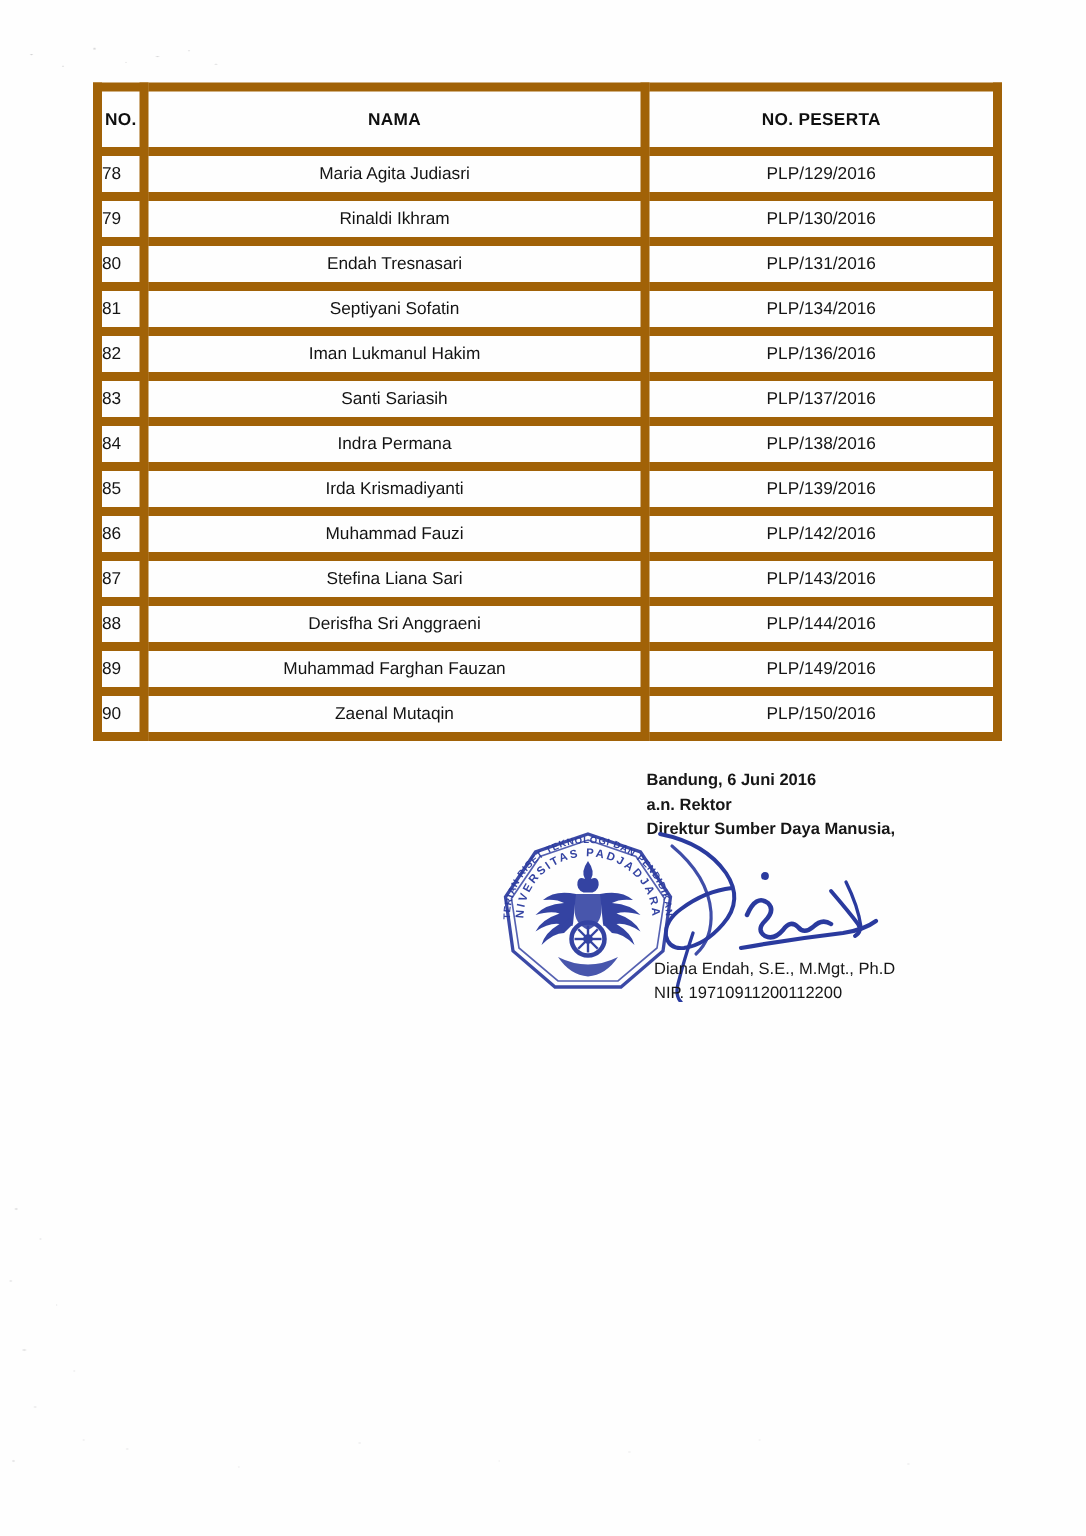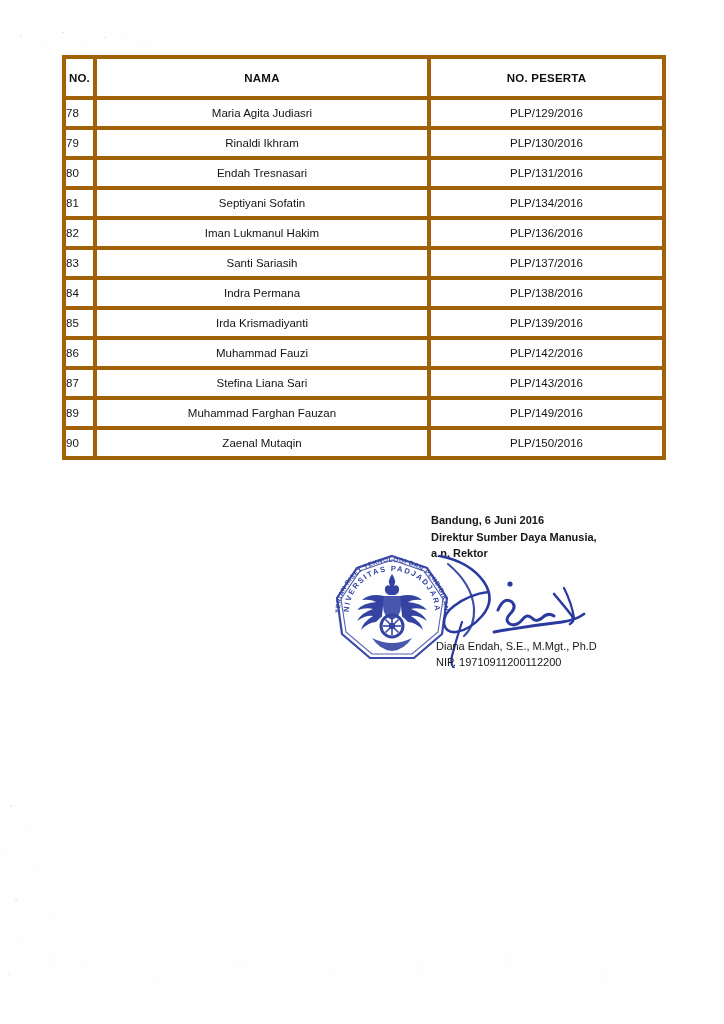--- a/index.html
+++ b/index.html
@@ -69,21 +69,21 @@
   #participant-table {
     position: absolute;
     left: 62px;
     top: 55px;
     width: 600px;
     border-collapse: collapse;
     table-layout: fixed;
   }
   #participant-table th,
   #participant-table td {
-    border: 4px solid #a16207;
+    border: 6px solid #a16207;
     padding: 0;
     vertical-align: middle;
     background: transparent;
   }
   .col-no    { width: 31px; }
   .col-nama  { width: 334px; }
   .col-nomor { width: 235px; }
 
   thead th {
     height: 37px;
@@ -226,20 +226,25 @@
           <td class="cell-no">86</td>
           <td class="cell-nama">Muhammad Fauzi</td>
           <td class="cell-nomor">PLP/142/2016</td>
         </tr>
         <tr>
           <td class="cell-no">87</td>
           <td class="cell-nama">Stefina Liana Sari</td>
           <td class="cell-nomor">PLP/143/2016</td>
         </tr>
         <tr>
+          <td class="cell-no">88</td>
+          <td class="cell-nama">Derisfha Sri Anggraeni</td>
+          <td class="cell-nomor">PLP/144/2016</td>
+        </tr>
+        <tr>
           <td class="cell-no">89</td>
           <td class="cell-nama">Muhammad Farghan Fauzan</td>
           <td class="cell-nomor">PLP/149/2016</td>
         </tr>
         <tr>
           <td class="cell-no">90</td>
           <td class="cell-nama">Zaenal Mutaqin</td>
           <td class="cell-nomor">PLP/150/2016</td>
         </tr>
       </tbody>
@@ -285,22 +290,22 @@
 
         <path d="M50,92 q20,10 40,0 q-8,12 -20,13 q-12,-1 -20,-13 z" opacity=".9"></path>
         <path d="M58,66 q-6,4 -6,10 q4,-5 8,-5 z"></path>
         <path d="M82,66 q6,4 6,10 q-4,-5 -8,-5 z"></path>
       </g>
     </svg>
   </div>
 
   <div id="signature-block">
     <div class="sig-line">Bandung, 6 Juni 2016</div>
+    <div class="sig-line">a.n. Rektor</div>
     <div class="sig-line">Direktur Sumber Daya Manusia,</div>
-    <div class="sig-line">a.n. Rektor</div>
   </div>
 
   <div id="handwritten-signature">
     <svg width="210" height="120" viewBox="0 0 210 120" xmlns="http://www.w3.org/2000/svg">
       <g fill="none" stroke="#2a3a9e" stroke-linecap="round" stroke-linejoin="round">
 
         <path d="M8,8 q30,6 44,26 q12,18 -2,34 q-12,14 -26,16 q-10,1 -12,-8 q-1,-10 10,-18 q16,-12 34,-14" stroke-width="2.6"></path>
         <path d="M16,16 q24,20 26,44 q1,18 -10,28" stroke-width="2.1" opacity=".9"></path>
 
         <path d="M66,62 q6,-14 14,-8 q5,5 -2,12 q-6,6 0,10 q6,3 12,-4 q5,-7 10,-2 q4,5 10,0 q6,-6 12,-2" stroke-width="3"></path>

